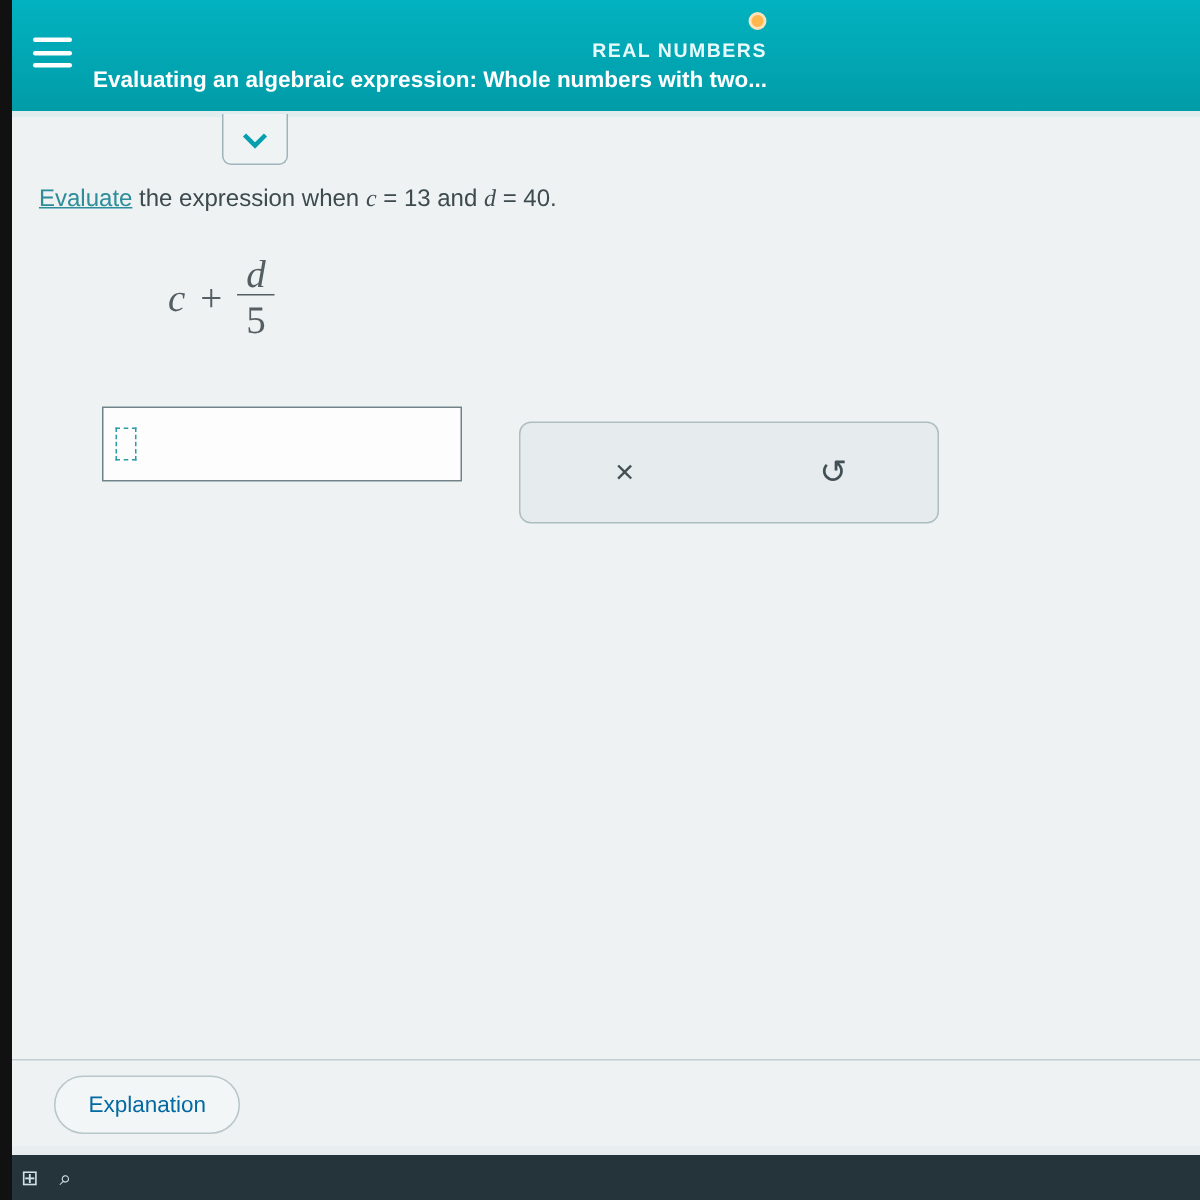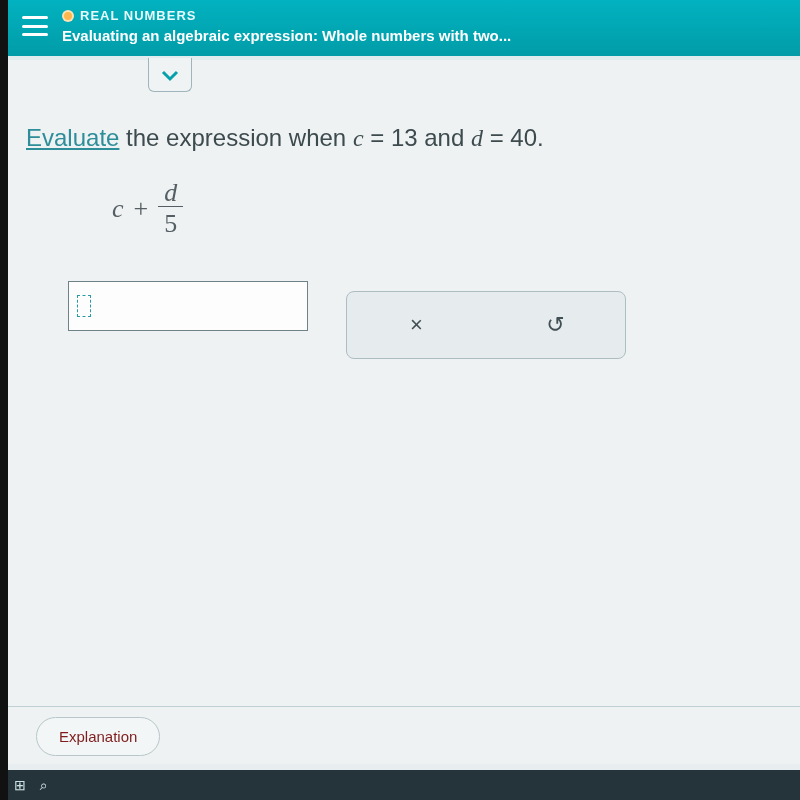--- a/index.html
+++ b/index.html
@@ -26,23 +26,24 @@
       margin-left:8px;
     }
     .hamburger {
       width:26px; height:20px;
       display:flex; flex-direction:column; justify-content:space-between;
       cursor:pointer;
     }
     .hamburger span{height:3px;background:#fff;border-radius:2px;}
     .titles { display:flex; flex-direction:column; }
     .category {
-      display:flex; align-items:center; gap:6px;
+      display:flex; align-items:flex-end; gap:6px;
       font-size:13px; letter-spacing:1px; font-weight:600;
       color:#e7fbfc;
+      flex-direction:column;
     }
     .category .dot{
       width:12px;height:12px;border-radius:50%;
       background:#ffb64d;border:2px solid #fff9;
     }
     .lesson-title{
       font-size:15px; font-weight:700; margin-top:4px;
     }
     .thin-bar{height:4px;background:#e0ecee;margin-left:8px;}
     .content{
@@ -57,22 +58,22 @@
       width:44px;height:34px;
       background:#eff3f4;
       border:1px solid #9fb5bb;
       border-top:none;
       border-radius:0 0 6px 6px;
       display:flex;align-items:center;justify-content:center;
       cursor:pointer;
     }
     .collapse-tab svg{stroke:#06a0ad;stroke-width:3;fill:none;}
     .question{
-      padding-top:64px;
-      font-size:24px;
+      padding-top:46px;
+      font-size:16px;
       color:#3d4a4e;
     }
     .question .link{color:#2d8d99;text-decoration:underline;}
     .question .mi{font-style:italic; font-family:'Times New Roman',serif;}
     .expr{
       margin:28px 0 0 86px;
       font-family:'Times New Roman',serif;
       font-style:italic;
       font-size:26px;
       color:#555f63;
@@ -104,21 +105,21 @@
     .footer{
       position:absolute; bottom:36px; left:0; right:0;
       margin-left:8px;
       padding:10px 0 8px 28px;
       border-top:1px solid #c0cfd3;
       display:flex;align-items:center;gap:14px;
       background:#eef2f3;
     }
     .btn-explain{
       background:#f3f6f7;border:1px solid #b8c6ca;border-radius:22px;
-      padding:10px 22px;font-size:15px;color:#7f1d1d;cursor:pointer;
+      padding:10px 22px;font-size:15px;color:#0369a1;cursor:pointer;
     }
     .btn-check{
       background:#1aa4b0;border:none;border-radius:22px;
       padding:10px 28px;font-size:15px;color:#fff;font-weight:600;cursor:pointer;
     }
     .taskbar{
       position:absolute;bottom:0;left:8px;right:0;height:30px;
       background:#25343a;display:flex;align-items:center;padding-left:6px;gap:14px;
     }
     .windows-icon{color:#cfe3e7;font-size:14px;}

